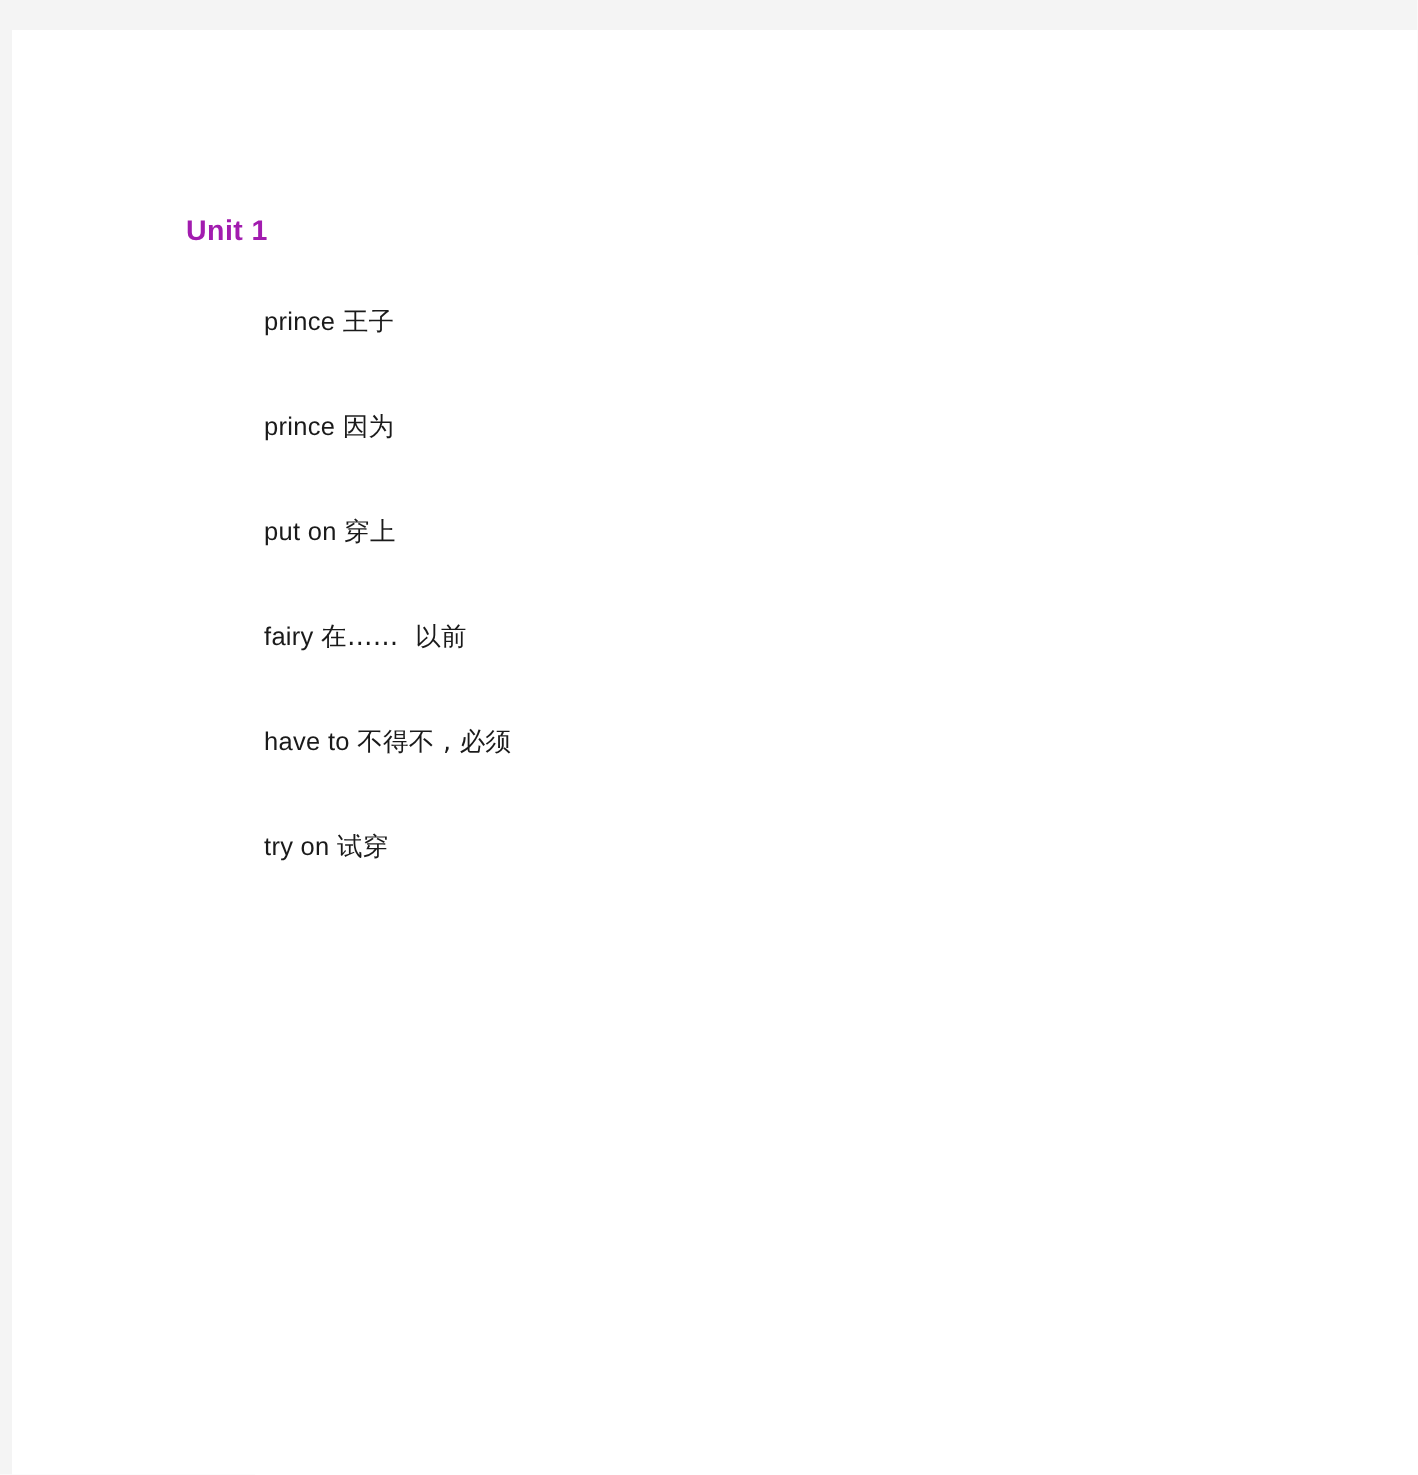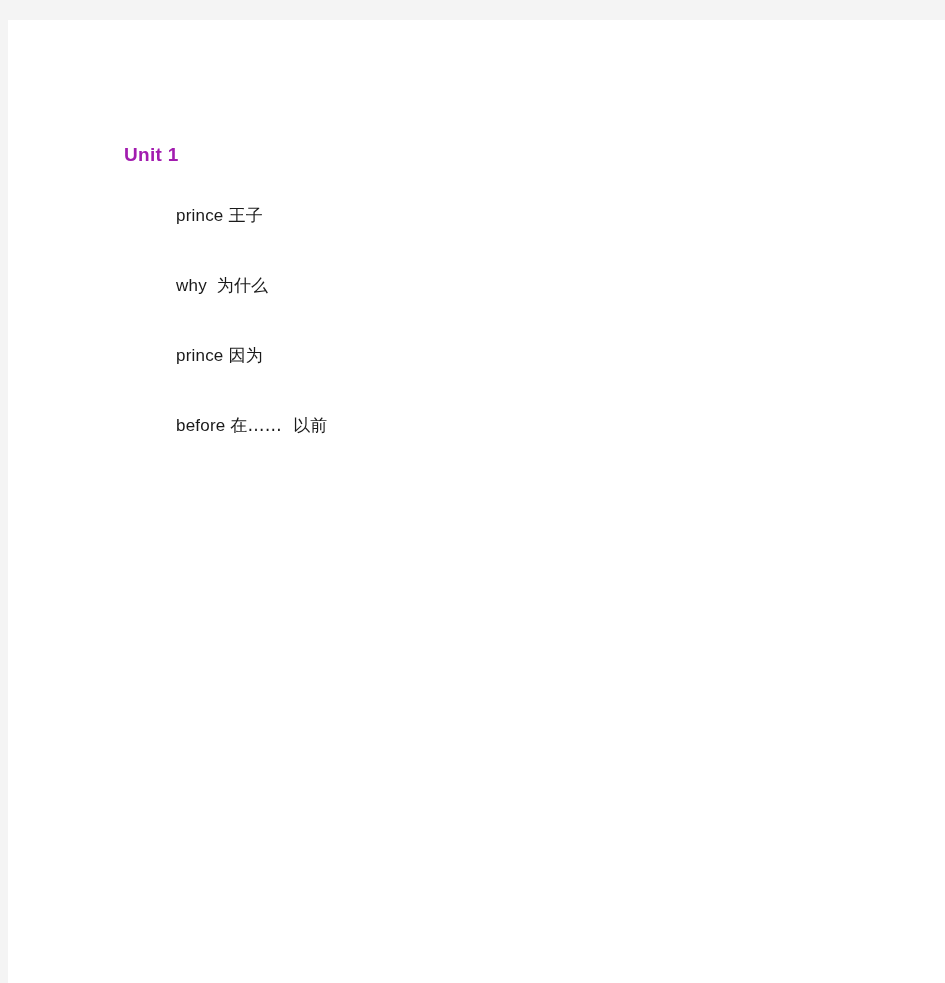--- a/index.html
+++ b/index.html
@@ -64,19 +64,21 @@
 </head>
 <body>
 
 <div id="page">
   <div id="content">
 
     <h1 class="doc-title">Unit 1</h1>
 
     <ul class="word-list">
       <li class="word-entry"><span class="entry-term">prince</span><span class="entry-gap"> </span><span class="entry-gloss">王子</span></li>
-      <li class="word-entry"><span class="entry-term">why</span><span class="entry-gap">  </span><span class="entry-gloss">为什么</span></li>
       <li class="word-entry"><span class="entry-term">prince</span><span class="entry-gap"> </span><span class="entry-gloss">因为</span></li>
-      <li class="word-entry"><span class="entry-term">before</span><span class="entry-gap"> </span><span class="entry-gloss">在……  以前</span></li>
+      <li class="word-entry"><span class="entry-term">put on</span><span class="entry-gap"> </span><span class="entry-gloss">穿上</span></li>
+      <li class="word-entry"><span class="entry-term">fairy</span><span class="entry-gap"> </span><span class="entry-gloss">在……  以前</span></li>
+      <li class="word-entry"><span class="entry-term">have to</span><span class="entry-gap"> </span><span class="entry-gloss">不得不 , 必须</span></li>
+      <li class="word-entry"><span class="entry-term">try on</span><span class="entry-gap"> </span><span class="entry-gloss">试穿</span></li>
     </ul>
 
   </div>
 </div>
 
 </body></html>

